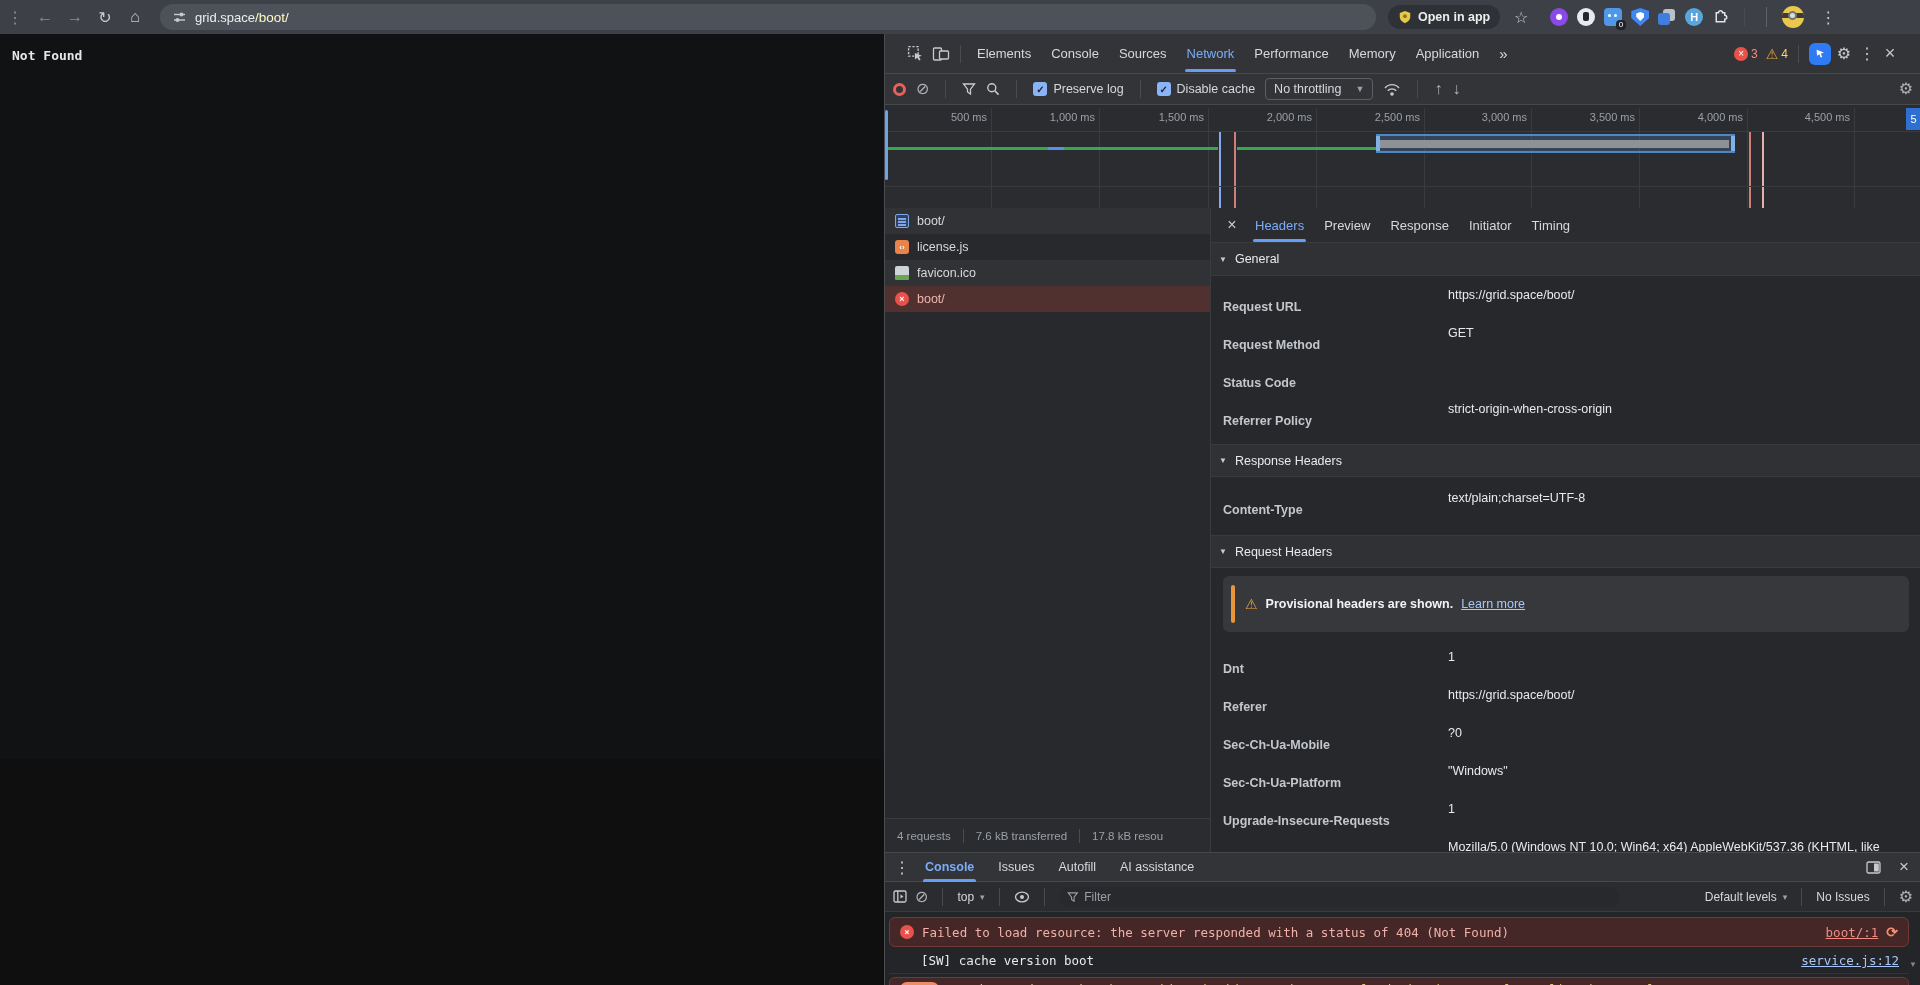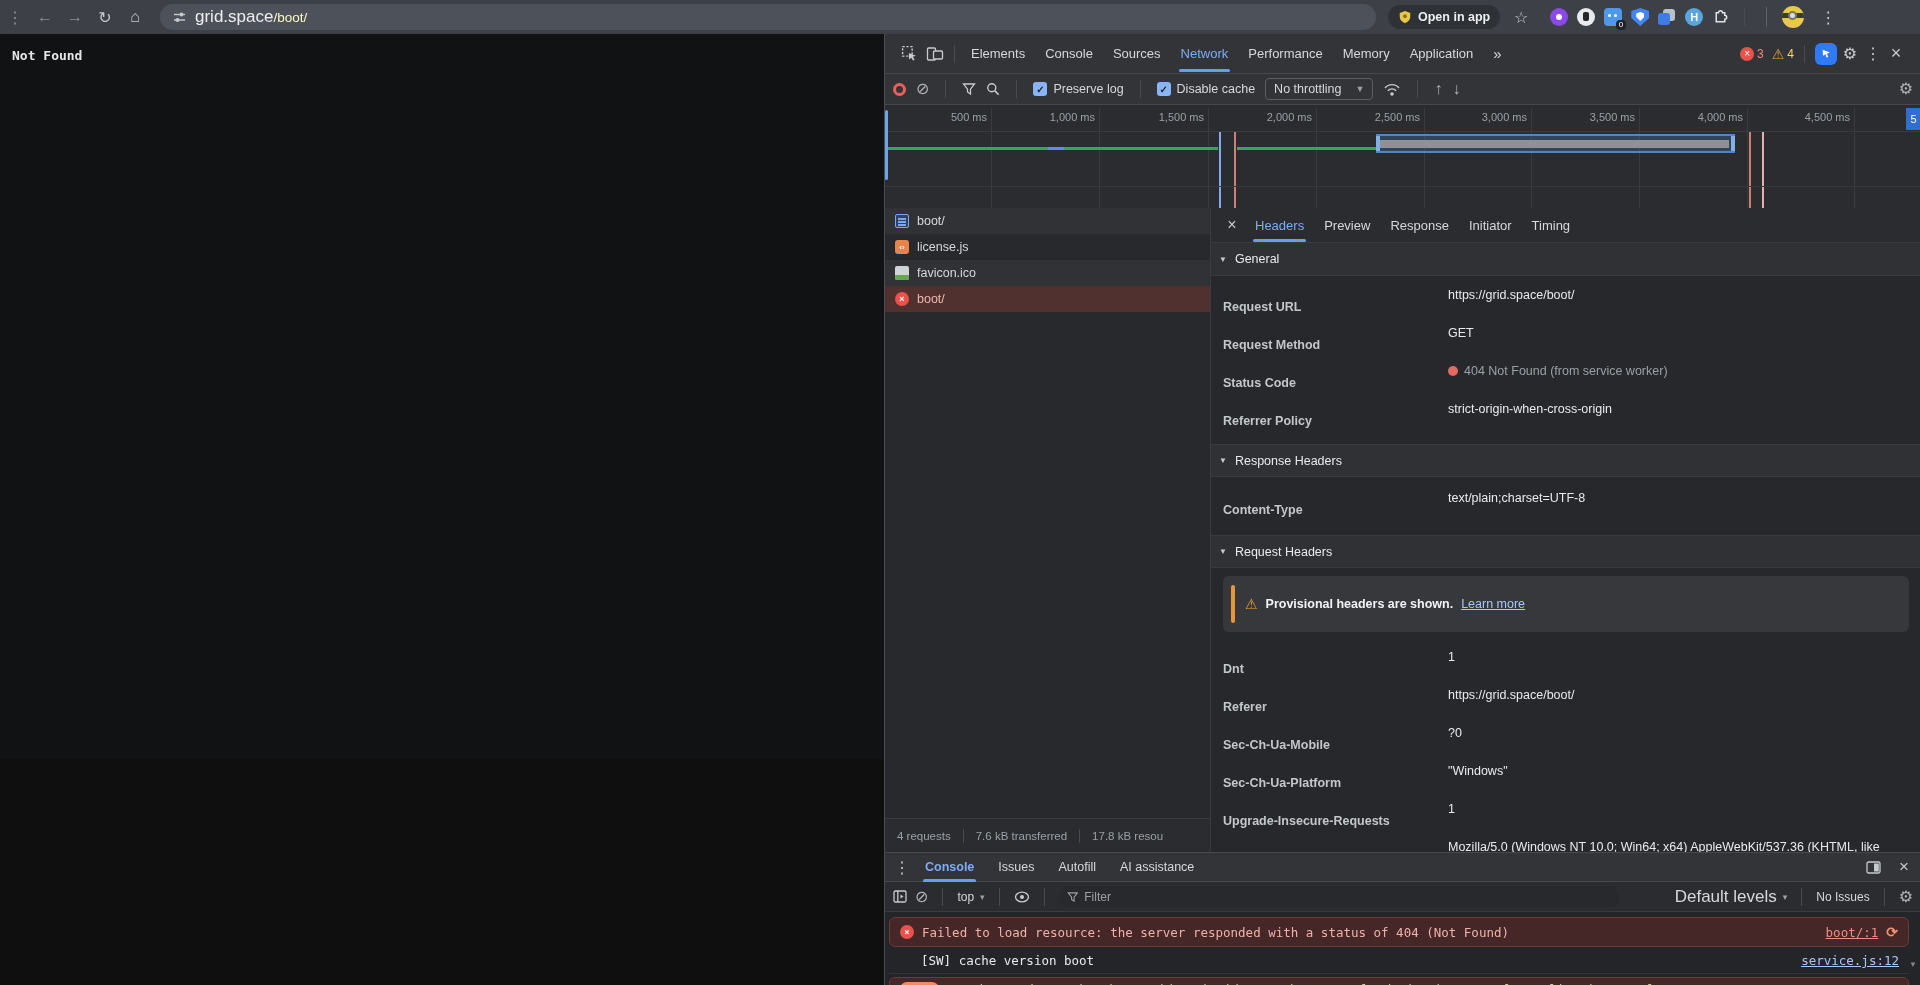--- a/index.html
+++ b/index.html
@@ -9,21 +9,21 @@
   .flex { display:flex; align-items:center; }
   .mono { font-family:"DejaVu Sans Mono", monospace; }
 
   
   #browser-bar { left:0; top:0; width:1920px; height:34px; background:#3d4147;
                  display:flex; align-items:center; color:#cdd0d4; }
   .tb-ic { font-size:16px; color:#c7cacd; width:30px; text-align:center; cursor:default; }
   .tb-ic.dim { color:#8a8f95; }
   #omnibox { margin-left:10px; width:1216px; height:26px; background:#4d525a; border-radius:13px;
              display:flex; align-items:center; padding:0 12px; gap:8px; }
-  #omnibox .host { color:#eceef0; font-size:17px; }
+  #omnibox .host { color:#eceef0; font-size:13px; }
   #omnibox .path { color:#fef9c3; font-size:13.5px; }
   #open-in-app { margin-left:12px; height:24px; background:#2e3136; border-radius:12px;
                  display:flex; align-items:center; gap:6px; padding:0 10px; color:#eceef0;
                  font-size:12.5px; font-weight:600; }
   .ext { width:18px; height:18px; border-radius:4px; position:relative; flex:none; }
   #ext-row { display:flex; align-items:center; gap:9px; margin-left:14px; }
   .badge0 { position:absolute; right:-4px; bottom:-4px; background:#20242a; color:#fff;
             font-size:8px; border-radius:4px; padding:0 3px; line-height:10px; }
   #avatar { width:22px; height:22px; border-radius:50%; background:#e9c94d; position:relative; overflow:hidden; }
   #avatar .band { position:absolute; left:0; right:0; top:7px; height:5px; background:#3a3a3a; }
@@ -34,21 +34,21 @@
   #page { left:0; top:34px; width:884px; height:725px; background:#111214; }
   #page .body-text { position:absolute; left:12px; top:14px; color:#e6e6e6; font-size:13px;
                      font-weight:700; font-family:"DejaVu Sans Mono", monospace; }
 
   
   #devtools { left:884px; top:34px; width:1036px; height:951px; background:#28292d;
               border-left:1px solid #4a4d52; color:#d5d8dc; font-size:12.5px; }
 
   
   #dt-tabbar { left:0; top:0; width:1036px; height:40px; background:#333438;
-               border-bottom:1px solid #47484c; display:flex; align-items:center; padding:0 12px; }
+               border-bottom:1px solid #47484c; display:flex; align-items:center; padding:0 18px; }
   .dt-tab { padding:0 10px; height:40px; display:flex; align-items:center; font-size:13px;
             color:#d5d8dc; position:relative; white-space:nowrap; }
   .dt-tab.active { color:#7cacf8; }
   .dt-tab.active::after { content:""; position:absolute; left:8px; right:8px; bottom:2px;
                           height:3px; border-radius:2px; background:#669df6; }
   .vdiv { width:1px; height:18px; background:#4a4b4f; margin:0 6px; flex:none; }
   .count-err { color:#f28b82; font-size:12px; margin-left:3px; }
   .count-warn { color:#fdd663; font-size:12px; margin-left:3px; }
   .err-dot { width:14px; height:14px; border-radius:50%; background:#e9524a; color:#fff;
              font-size:10px; display:flex; align-items:center; justify-content:center; }
@@ -411,21 +411,20 @@
       <div class="kv">
         <span class="k">Request URL</span>
         <span class="v">https://grid.space/boot/</span>
       </div>
       <div class="kv">
         <span class="k">Request Method</span>
         <span class="v">GET</span>
       </div>
       <div class="kv">
         <span class="k">Status Code</span>
-        <span class="v gray"><span class="sdot"></span><span>404 Not Found (from service worker)</span></span>
       </div>
       <div class="kv">
         <span class="k">Referrer Policy</span>
         <span class="v">strict-origin-when-cross-origin</span>
       </div>
     </div>
 
     <div class="sec-head">
       <span class="tri">▼</span>
       <span>Response Headers</span>
@@ -514,21 +513,21 @@
       </span>
       <span class="vdiv"></span>
       <div id="filter-pill">
         <svg width="12" height="12" viewBox="0 0 14 14">
             <path d="M1.5 2 h11 L8.5 7.2 V12 l-3 -2 V7.2 Z" fill="none" stroke="#9aa0a6" stroke-width="1.3"></path>
           </svg>
         <input placeholder="Filter" style="">
       </div>
       <span style="flex:1"></span>
       <span class="flex" style="gap:6px">
-        <span class="ct-label" style="font-size:17px">Default levels</span>
+        <span class="ct-label" style="font-size:12px">Default levels</span>
         <span style="color:#9aa0a6;font-size:9px">▾</span>
       </span>
       <span class="vdiv"></span>
       <span class="ct-label" style="font-size:12px">No Issues</span>
       <span class="vdiv"></span>
       <span class="icon-txt">⚙</span>
     </div>
 
     <div id="console-msgs">
       <div class="msg-err mono" style="top:5px">

